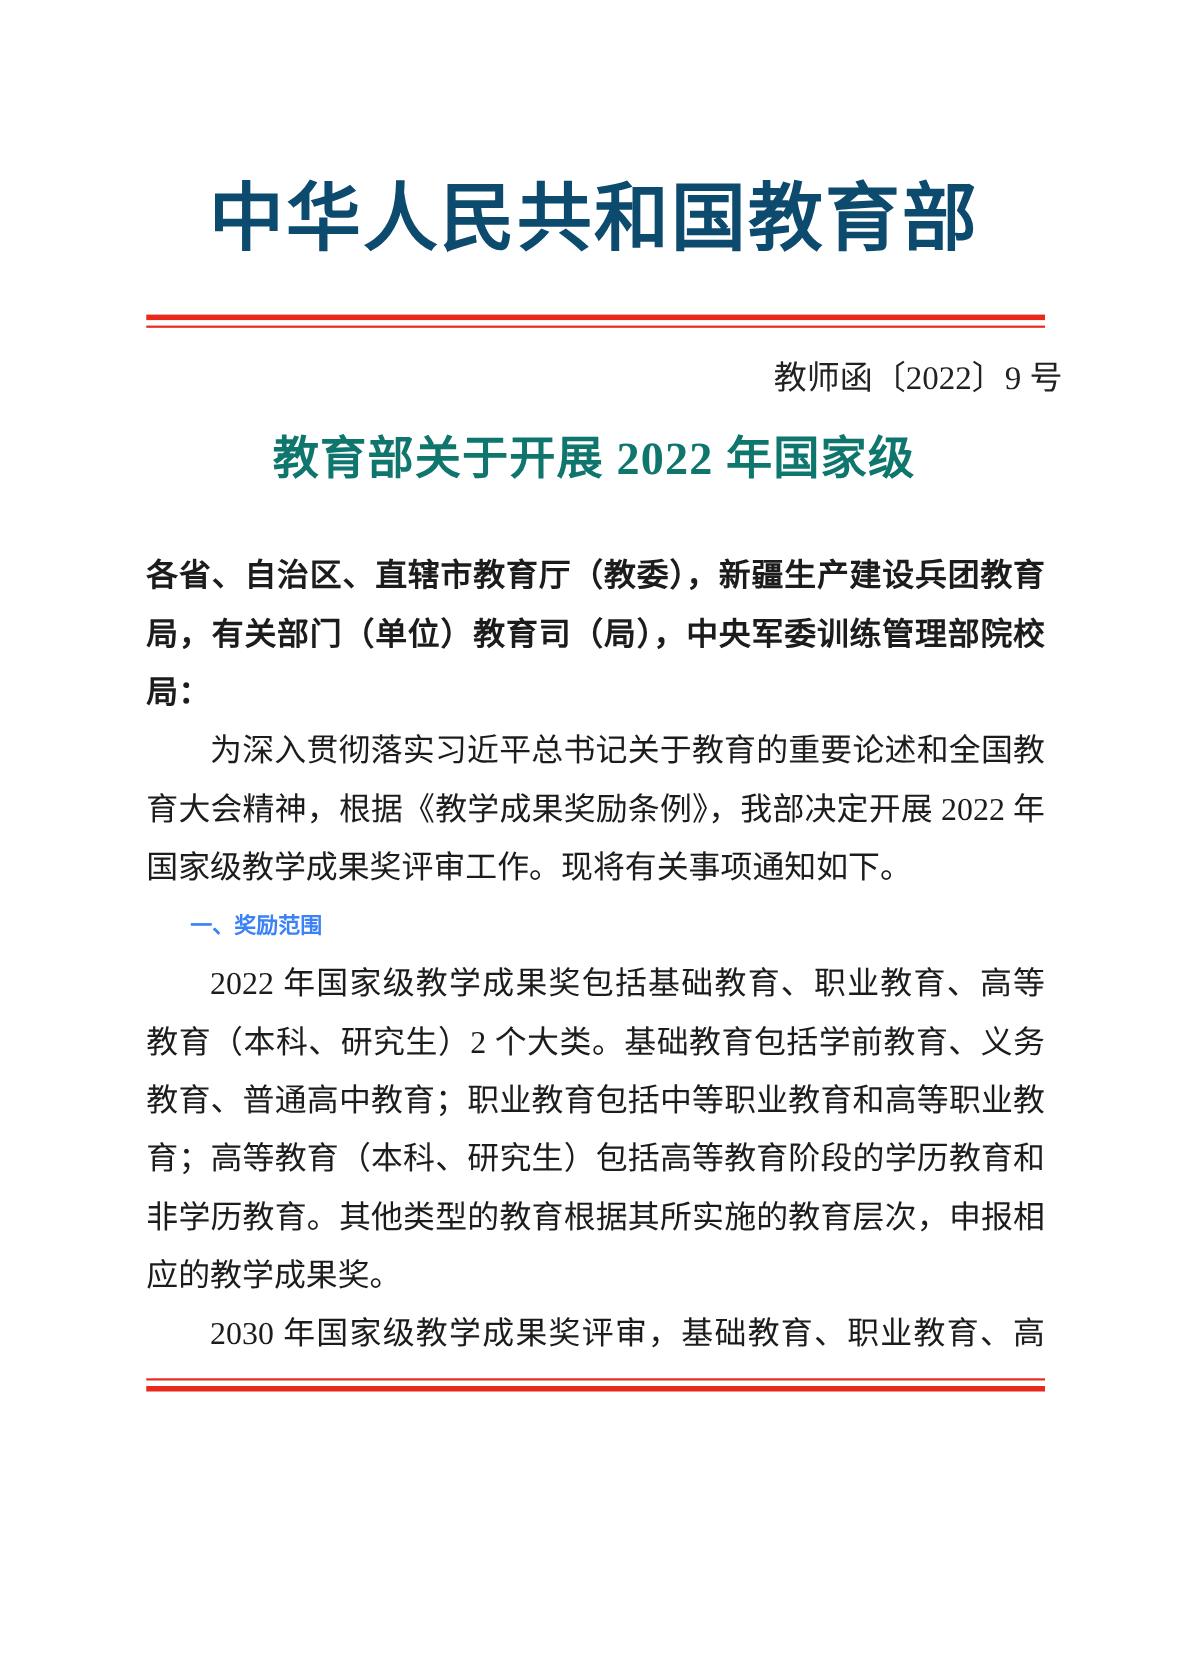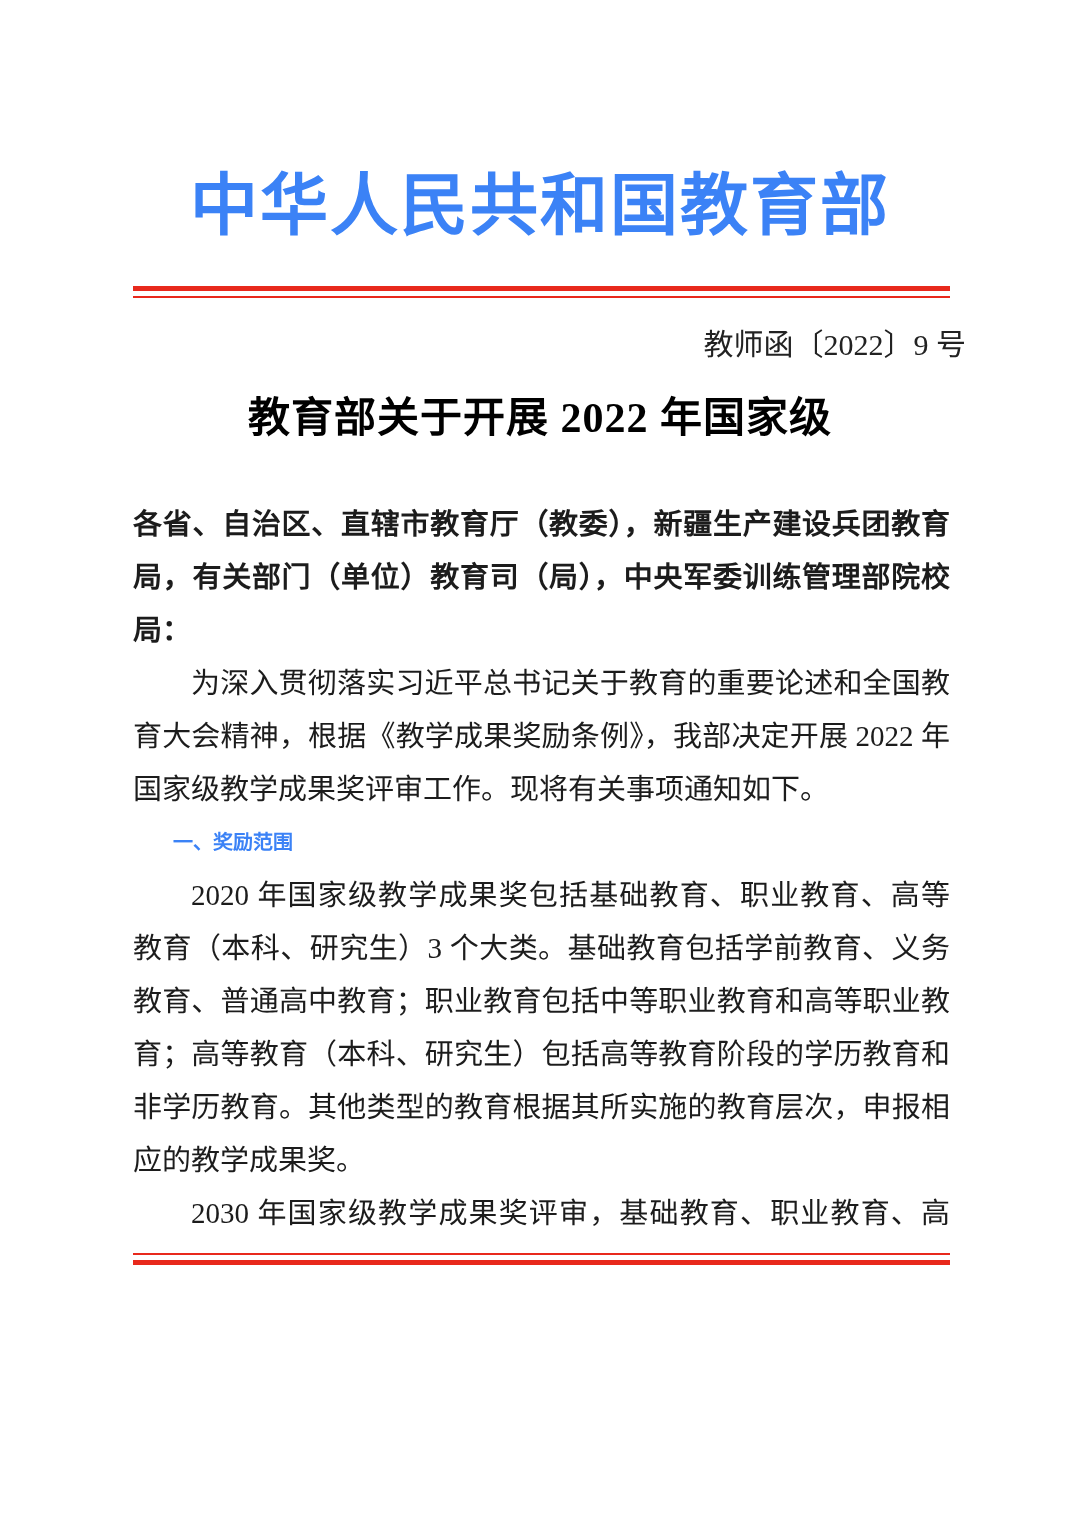--- a/index.html
+++ b/index.html
@@ -16,22 +16,22 @@
     font-family: "Liberation Serif", "DejaVu Serif", serif;
     color: #1c1c1c;
   }
   .agency-header {
     margin: 170px 0 0 0;
     text-align: center;
     font-size: 68px;
     line-height: 70px;
     font-weight: 700;
     letter-spacing: 2px;
-    color: #3b82f6;
-    font-family: Liberation Sans, sans-serif;
+    color: #0c4a6e;
+    font-family: Liberation Mono, monospace;
     white-space: nowrap;
   }
   .rule-wrap {
     margin: 46px 130px 0 133px;
   }
   .rule-wrap-bottom {
     margin: 13px 130px 0 133px;
   }
   .rule-thick {
     height: 5px;
@@ -51,21 +51,21 @@
     font-size: 30px;
     line-height: 38px;
     color: #222222;
   }
   .notice-title {
     margin: 26px 0 0 0;
     text-align: center;
     font-size: 42px;
     line-height: 56px;
     font-weight: 700;
-    color: #000000;
+    color: #0f766e;
     letter-spacing: 1px;
     font-family: Liberation Serif, serif;
   }
   .body-text {
     margin: 52px 130px 0 133px;
     font-size: 29px;
     line-height: 53px;
     text-align: justify;
     text-justify: inter-character;
     color: #1c1c1c;
@@ -112,21 +112,21 @@
     <div>教育部关于开展 2022 年国家级</div>
   </div>
 
   <div class="body-text">
     <p class="salutation">各省、自治区、直辖市教育厅（教委），新疆生产建设兵团教育局，有关部门（单位）教育司（局），中央军委训练管理部院校局：</p>
 
     <p class="para">为深入贯彻落实习近平总书记关于教育的重要论述和全国教育大会精神，根据《教学成果奖励条例》，我部决定开展 2022 年国家级教学成果奖评审工作。现将有关事项通知如下。</p>
 
     <p class="section-heading">一、奖励范围</p>
 
-    <p class="para">2020 年国家级教学成果奖包括基础教育、职业教育、高等教育（本科、研究生）3 个大类。基础教育包括学前教育、义务教育、普通高中教育；职业教育包括中等职业教育和高等职业教育；高等教育（本科、研究生）包括高等教育阶段的学历教育和非学历教育。其他类型的教育根据其所实施的教育层次，申报相应的教学成果奖。</p>
+    <p class="para">2022 年国家级教学成果奖包括基础教育、职业教育、高等教育（本科、研究生）2 个大类。基础教育包括学前教育、义务教育、普通高中教育；职业教育包括中等职业教育和高等职业教育；高等教育（本科、研究生）包括高等教育阶段的学历教育和非学历教育。其他类型的教育根据其所实施的教育层次，申报相应的教学成果奖。</p>
 
 
     <p class="para-last">2030 年国家级教学成果奖评审，基础教育、职业教育、高</p>
   </div>
 
   <div class="rule-wrap-bottom">
     <div class="rule-thin"></div>
     <div class="rule-gap"></div>
     <div class="rule-thick"></div>
   </div>

